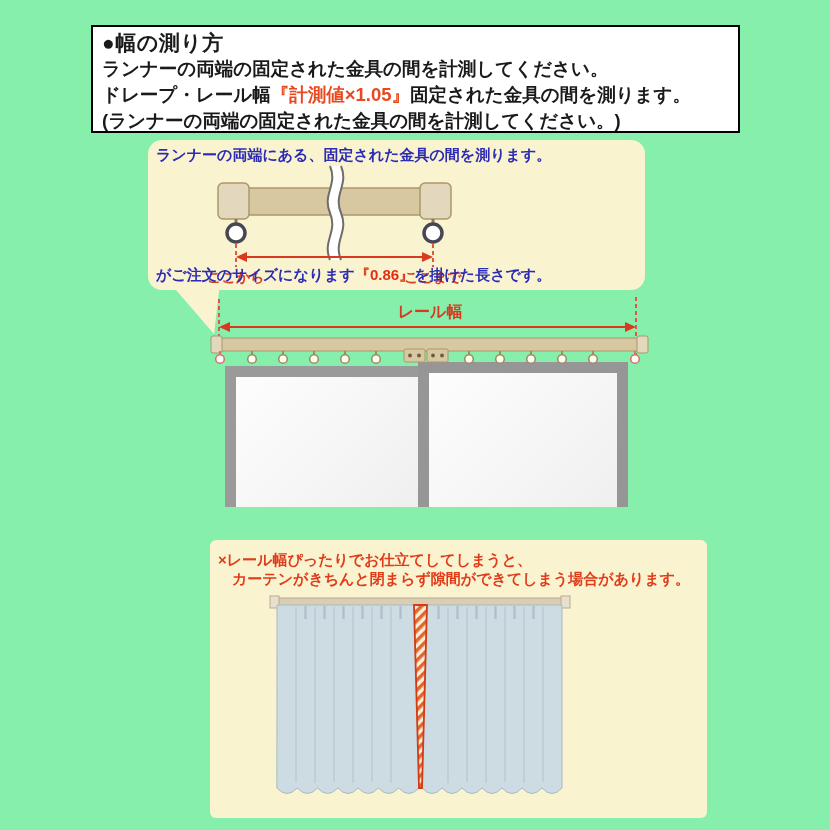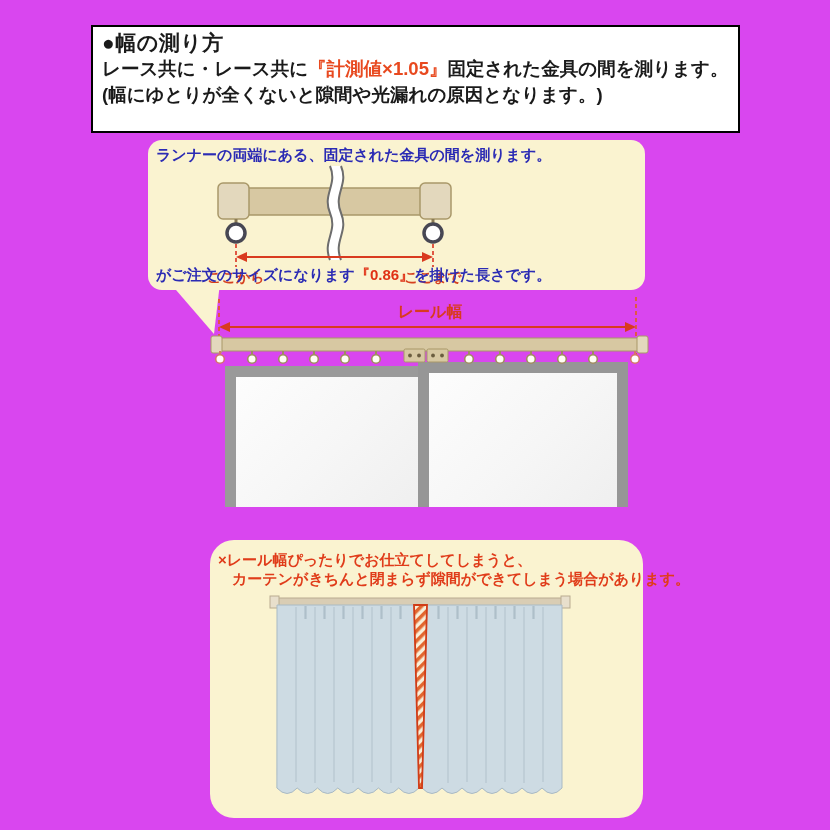--- a/index.html
+++ b/index.html
@@ -1,16 +1,16 @@
 <!DOCTYPE html>
 <html><head>
 <meta charset="utf-8">
 <style>
   html,body{margin:0;padding:0;background:#fff;}
-  #page{position:relative;width:830px;height:830px;background:#d946ef;overflow:hidden;
+  #page{position:relative;width:830px;height:830px;background:#86efac;overflow:hidden;
         font-family:"Liberation Sans","DejaVu Sans",sans-serif;}
 
   
   .header-box{position:absolute;left:91px;top:25px;width:649px;height:108px;
               box-sizing:border-box;border:2px solid #000;background:#fff;
               padding:3px 8px 0 9px;color:#1a1a1a;}
   .header-title{font-size:21px;font-weight:bold;line-height:26px;letter-spacing:.5px;}
   .header-line{font-size:18.5px;font-weight:600;line-height:26px;white-space:nowrap;}
   .hl-red{color:#e8491f;text-align:right;}
 
@@ -33,37 +33,38 @@
   .svg-red-small{font-family:"Liberation Sans","DejaVu Sans",sans-serif;
                  font-size:14px;font-weight:bold;fill:#d6401f;}
 
   
   .window{position:absolute;box-sizing:border-box;border:11px solid #9a9a9a;border-bottom:none;
           background:linear-gradient(135deg,#fdfdfd 0%,#f6f6f6 55%,#efefef 100%);}
   .window-left{left:225px;top:366px;width:205px;height:141px;z-index:1;}
   .window-right{left:418px;top:362px;width:210px;height:145px;z-index:2;border-color:#969696;}
 
   
-  .warnbox{position:absolute;left:210px;top:540px;width:433px;height:278px;
-           background:#faf3d0;border-radius:24px;}
+  .warnbox{position:absolute;left:210px;top:540px;width:497px;height:278px;
+           background:#faf3d0;border-radius:6px;}
   .warn-line1{position:absolute;left:8px;top:11px;font-size:15px;font-weight:bold;
               color:#e03c1a;white-space:nowrap;}
   .warn-line2{position:absolute;left:22px;top:30px;font-size:15px;font-weight:bold;
               color:#e03c1a;white-space:nowrap;}
   .curtain-svg{left:55px;top:52px;width:310px;height:205px;}
 </style>
 </head>
 <body>
 
 <div id="page">
 
   <div class="header-box">
     <div class="header-title">●幅の測り方</div>
-    <div class="header-line"><span>レース共に・レース共に</span><span class="hl-red">『計測値×1.05』</span><span>固定された金具の間を測ります。</span></div>
-    <div class="header-line">(幅にゆとりが全くないと隙間や光漏れの原因となります。)</div>
+    <div class="header-line">ランナーの両端の固定された金具の間を計測してください。</div>
+    <div class="header-line"><span>ドレープ・レール幅</span><span class="hl-red">『計測値×1.05』</span><span>固定された金具の間を測ります。</span></div>
+    <div class="header-line">(ランナーの両端の固定された金具の間を計測してください。)</div>
   </div>
 
   <div class="bubble">
     <div class="bubble-instruction">ランナーの両端にある、固定された金具の間を測ります。</div>
 
     <svg class="svg-abs minirail-svg" viewBox="148 140 497 150">
 
       <rect x="248" y="188" width="173" height="27" fill="#d7c8a2" stroke="#a99869" stroke-width="1.5"></rect>
 
       <path d="M330,166 c8,19 -8,28 0,47 c8,19 -8,28 0,47 L341,260 c-8,-19 8,-28 0,-47 c-8,-19 8,-28 0,-47 Z" fill="#ffffff"></path>

